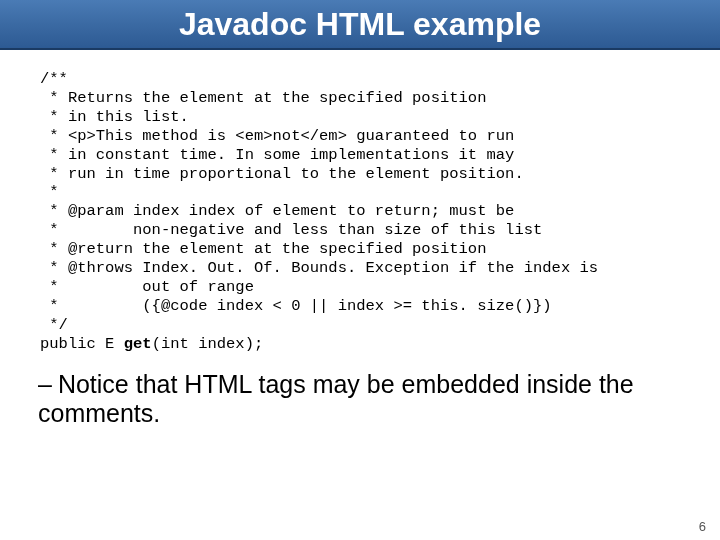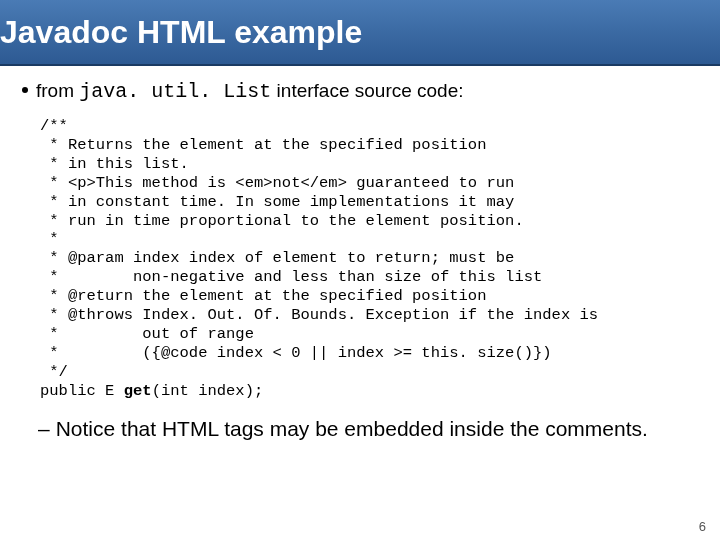--- a/index.html
+++ b/index.html
@@ -6,23 +6,24 @@
   body {
     width: 720px;
     height: 540px;
     background: #fff;
     font-family: Verdana, Arial, sans-serif;
     position: relative;
     overflow: hidden;
   }
   .title-bar {
     background: linear-gradient(to bottom, #4a7bb5 0%, #3b6aa3 50%, #2d5a93 100%);
-    height: 66px;
+    height: 50px;
     display: flex;
     align-items: center;
+    justify-content: center;
     border-bottom: 2px solid #1a3a63;
   }
   .title-text {
     color: #fff;
     font-size: 32px;
     font-weight: bold;
     font-family: Verdana, Arial, sans-serif;
   }
   .content {
     padding: 14px 20px 0 20px;
@@ -53,21 +54,21 @@
     font-family: "Courier New", monospace;
     font-size: 15.5px;
     line-height: 1.22;
     color: #000;
     white-space: pre;
     margin-left: 20px;
     margin-top: 6px;
   }
   .code-block .bold { font-weight: bold; }
   .sub-bullet {
-    font-size: 21px;
+    font-size: 25px;
     color: #000;
     margin-top: 16px;
     margin-left: 18px;
     font-family: Verdana, Arial, sans-serif;
   }
   .sub-dash {
     margin-right: 6px;
   }
   .page-num {
     position: absolute;
@@ -80,23 +81,20 @@
 </style>
 </head>
 <body>
 
 <div class="title-bar">
   <div class="title-text">Javadoc HTML example</div>
 </div>
 
 <div class="content">
 
-  <div class="bullet-line">
-    <span class="bullet-dot"></span><span>from </span><span class="mono">java. util. List</span><span> interface source code:</span>
-  </div>
 
   <div class="code-block"><span>/**</span>
 <span> * Returns the element at the specified position</span>
 <span> * in this list.</span>
 <span> * &lt;p&gt;This method is &lt;em&gt;not&lt;/em&gt; guaranteed to run</span>
 <span> * in constant time. In some implementations it may</span>
 <span> * run in time proportional to the element position.</span>
 <span> *</span>
 <span> * @param index index of element to return; must be</span>
 <span> *        non-negative and less than size of this list</span>

